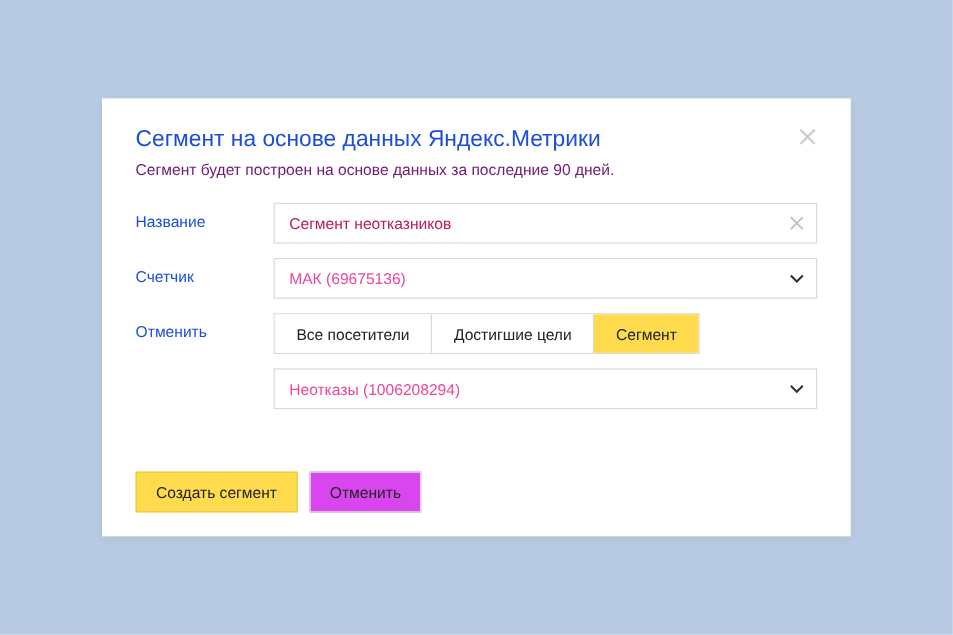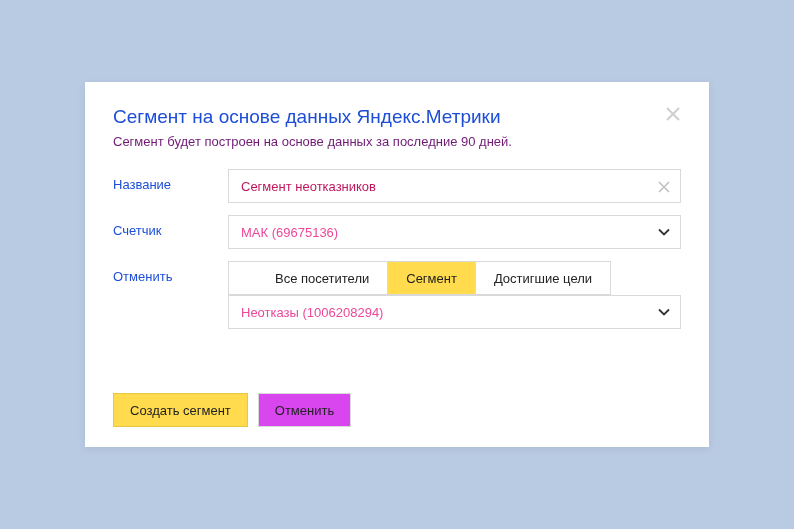--- a/index.html
+++ b/index.html
@@ -105,21 +105,21 @@
     top: 50%;
     transform: translateY(-50%);
     color: #333;
   }
   .chevron svg { width: 12px; height: 12px; display:block; }
   .segmented {
     display: flex;
     border: 1px solid #d9d9d9;
     height: 34px;
     width: fit-content;
-    padding-left: 28px;
+    margin-bottom: 12px;
   }
   .seg-btn {
     border: none;
     background: #fff;
     font-size: 13px;
     padding: 0 18px;
     cursor: pointer;
     color: #222;
     height: 100%;
     border-right: 1px solid #d9d9d9;
@@ -189,22 +189,22 @@
         </div>
       </div>
     </div>
   </div>
 
   <div class="form-row">
     <div class="form-label">Отменить</div>
     <div class="form-control-area">
       <div class="segmented">
         <button class="seg-btn">Все посетители</button>
+        <button class="seg-btn">Достигшие цели</button>
         <button class="seg-btn active">Сегмент</button>
-        <button class="seg-btn">Достигшие цели</button>
       </div>
       <div class="select-wrap">
         <div class="select-text">Неотказы (1006208294)</div>
         <div class="chevron">
           <svg viewBox="0 0 12 12">
               <path d="M1 3.5 L6 8.5 L11 3.5" stroke="currentColor" stroke-width="1.8" fill="none"></path>
             </svg>
         </div>
       </div>
     </div>

